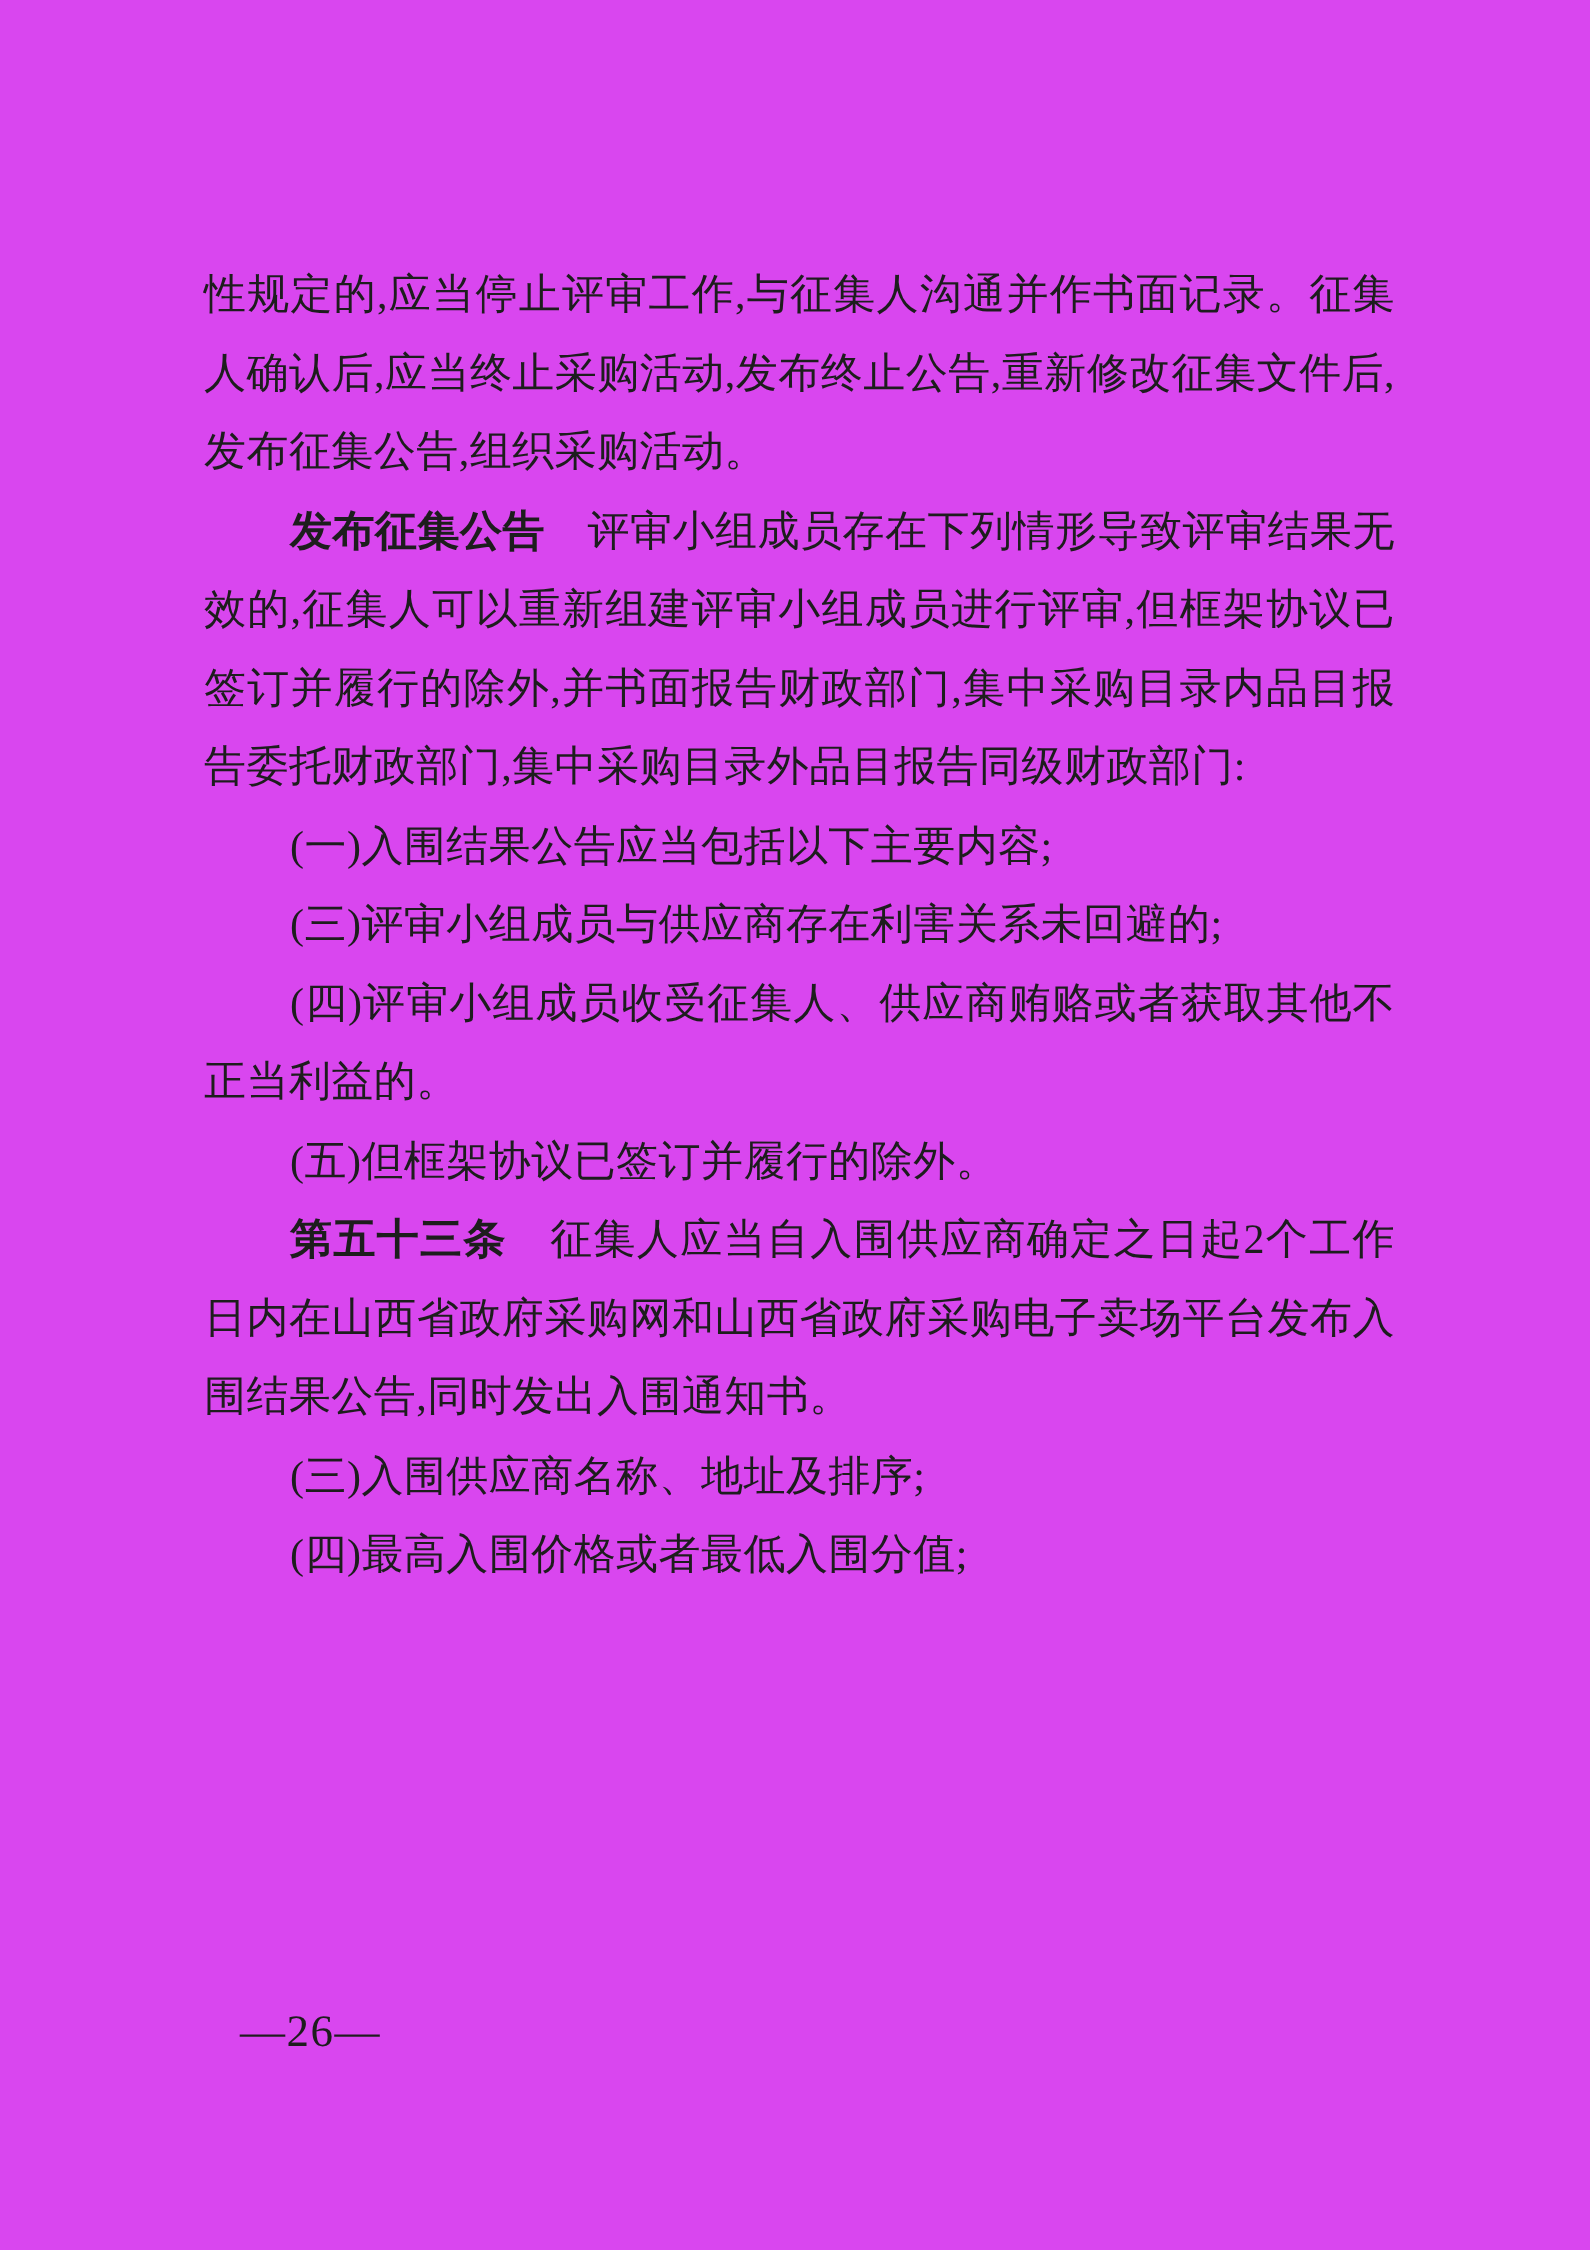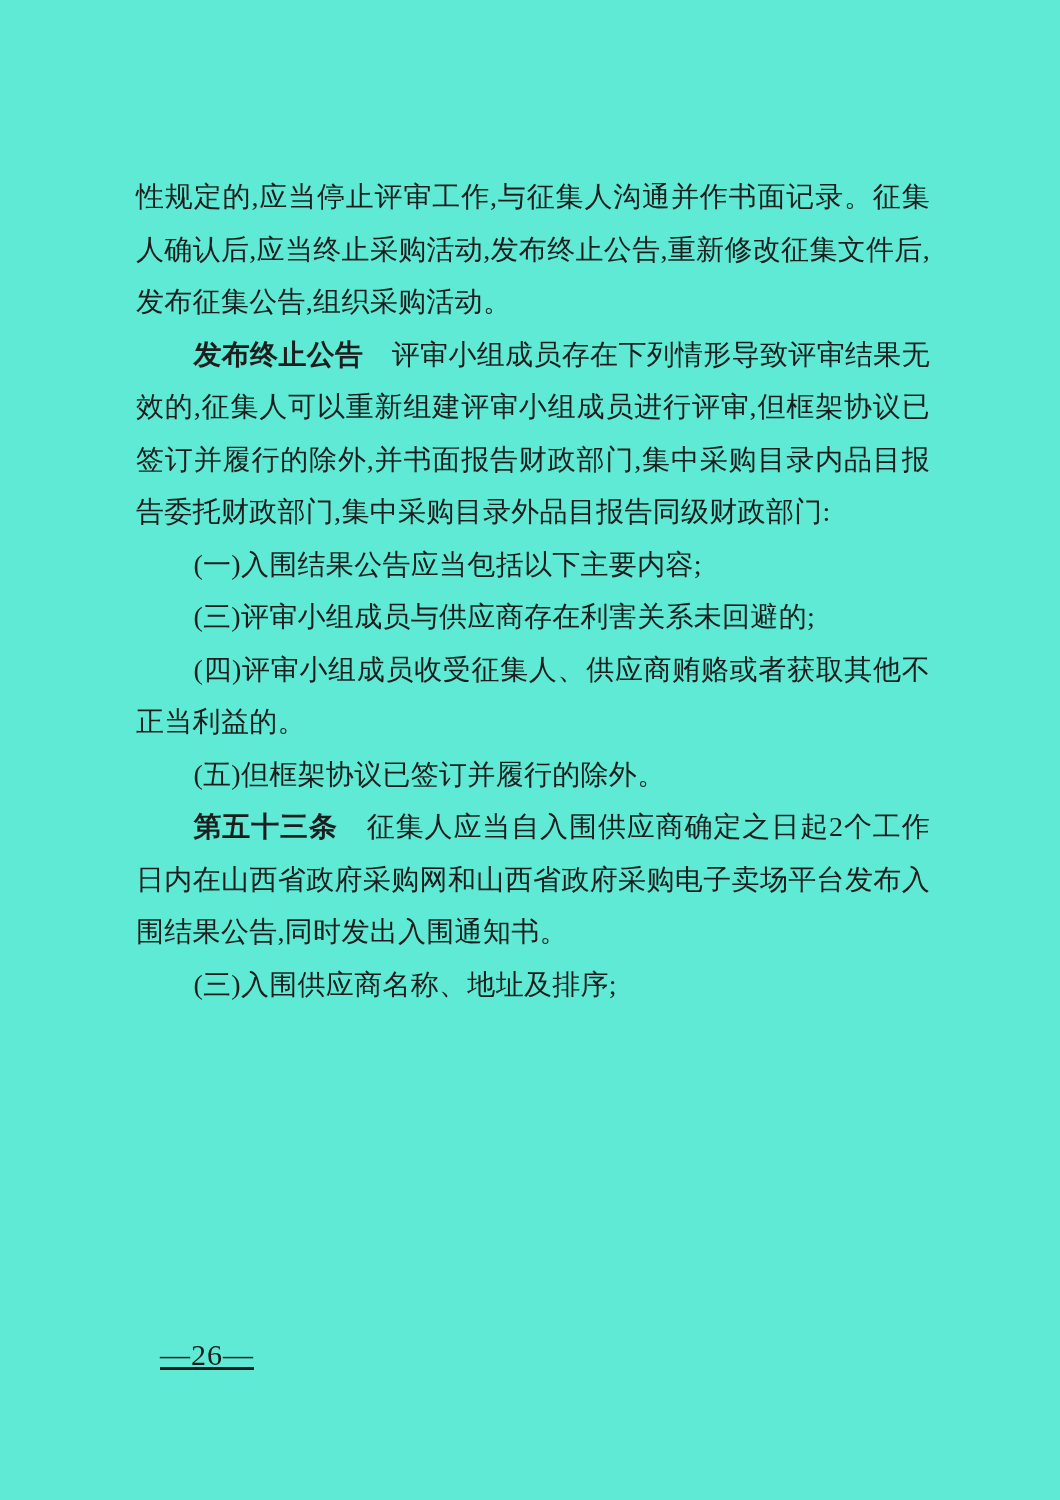--- a/index.html
+++ b/index.html
@@ -4,21 +4,21 @@
 <style>
   html, body {
     margin: 0;
     padding: 0;
     background: #ffffff;
   }
   .page {
     position: relative;
     width: 1060px;
     height: 1500px;
-    background: #5eead4;
+    background: #d946ef;
     overflow: hidden;
     font-family: "Liberation Serif", "DejaVu Serif", serif;
     color: #1d1d1d;
   }
   .content {
     position: absolute;
     left: 136px;
     top: 171px;
     width: 794px;
     font-size: 28px;
@@ -42,39 +42,39 @@
   }
   .page-number {
     position: absolute;
     left: 160px;
     top: 1338px;
     font-size: 30px;
     line-height: 34px;
     letter-spacing: 1px;
     color: #1d1d1d;
     font-family: "Liberation Serif", "DejaVu Serif", serif;
-    text-decoration: underline;
   }
 </style>
 </head>
 <body>
 
 <div class="page">
   <div class="content">
 
     <p class="para no-indent">性规定的,应当停止评审工作,与征集人沟通并作书面记录。征集人确认后,应当终止采购活动,发布终止公告,重新修改征集文件后,发布征集公告,组织采购活动。</p>
 
-    <p class="para"><span class="artnum">发布终止公告</span><span>　评审小组成员存在下列情形导致评审结果无效的,征集人可以重新组建评审小组成员进行评审,但框架协议已签订并履行的除外,并书面报告财政部门,集中采购目录内品目报告委托财政部门,集中采购目录外品目报告同级财政部门:</span></p>
+    <p class="para"><span class="artnum">发布征集公告</span><span>　评审小组成员存在下列情形导致评审结果无效的,征集人可以重新组建评审小组成员进行评审,但框架协议已签订并履行的除外,并书面报告财政部门,集中采购目录内品目报告委托财政部门,集中采购目录外品目报告同级财政部门:</span></p>
 
     <p class="para">(一)入围结果公告应当包括以下主要内容;</p>
     <p class="para">(三)评审小组成员与供应商存在利害关系未回避的;</p>
     <p class="para">(四)评审小组成员收受征集人、供应商贿赂或者获取其他不正当利益的。</p>
     <p class="para">(五)但框架协议已签订并履行的除外。</p>
 
     <p class="para"><span class="artnum">第五十三条</span><span>　征集人应当自入围供应商确定之日起2个工作日内在山西省政府采购网和山西省政府采购电子卖场平台发布入围结果公告,同时发出入围通知书。</span></p>
 
 
     <p class="para">(三)入围供应商名称、地址及排序;</p>
+    <p class="para">(四)最高入围价格或者最低入围分值;</p>
 
   </div>
 
   <div class="page-number">—26—</div>
 </div>
 
 </body></html>

